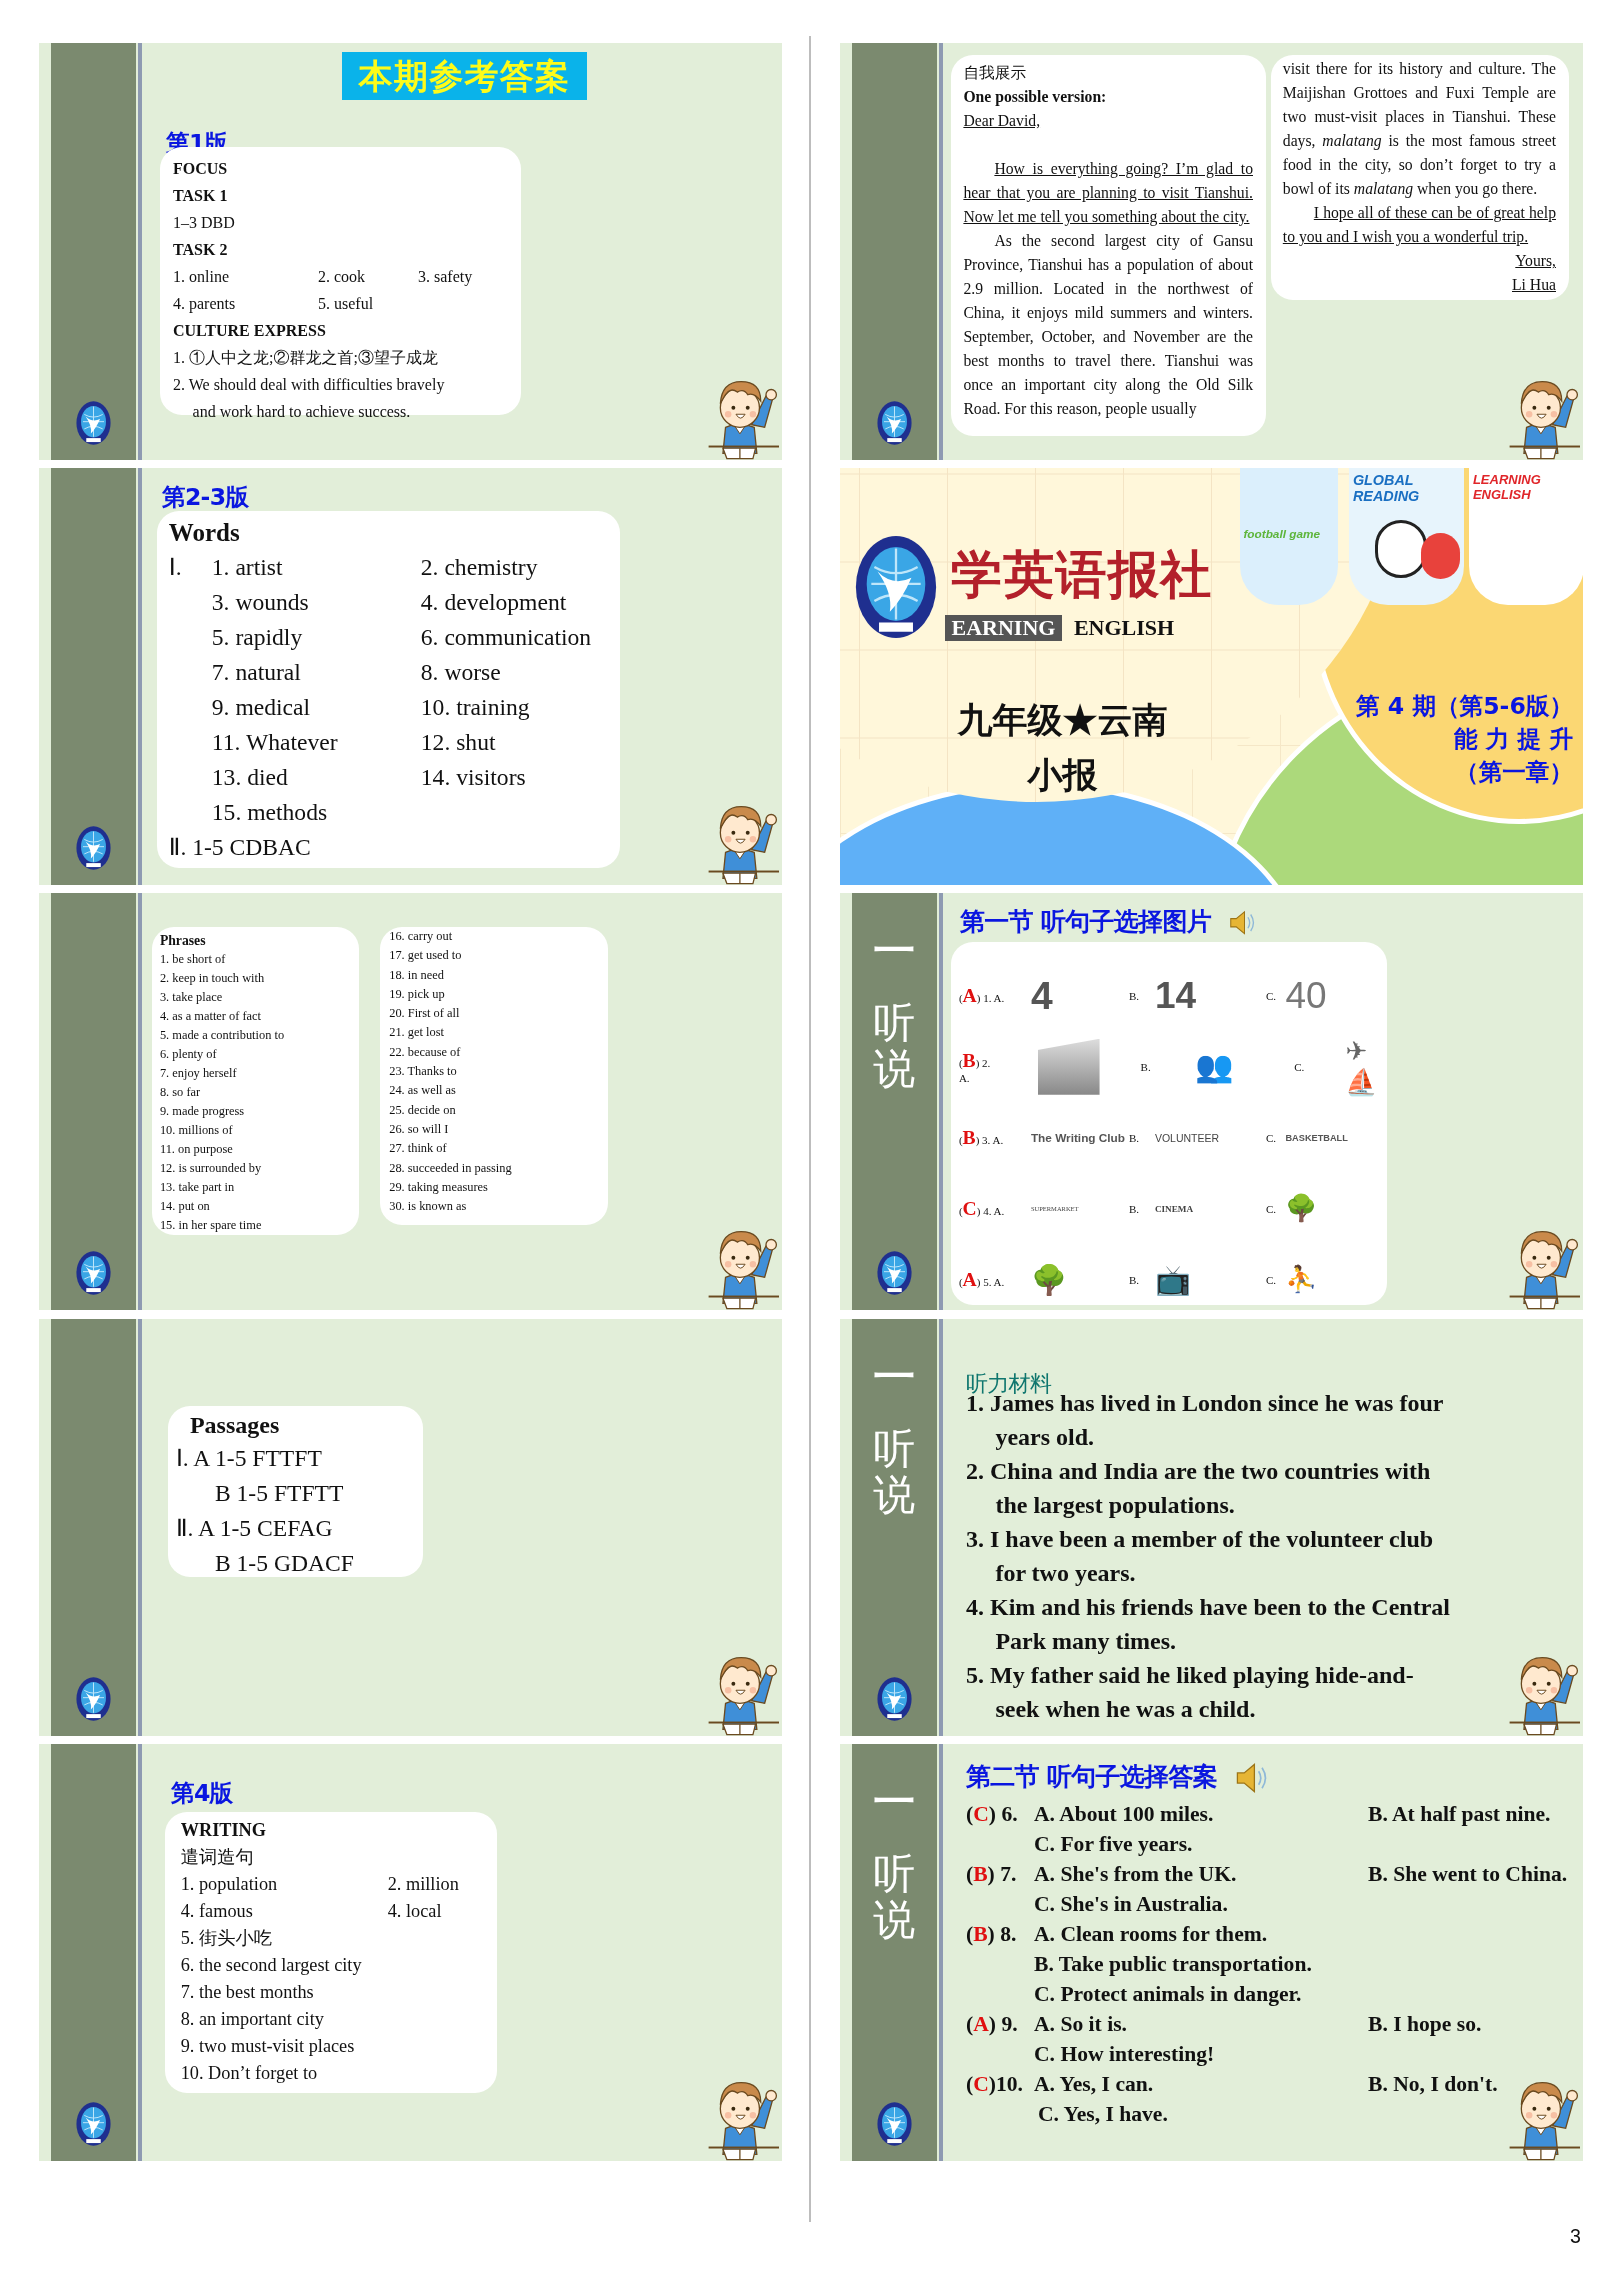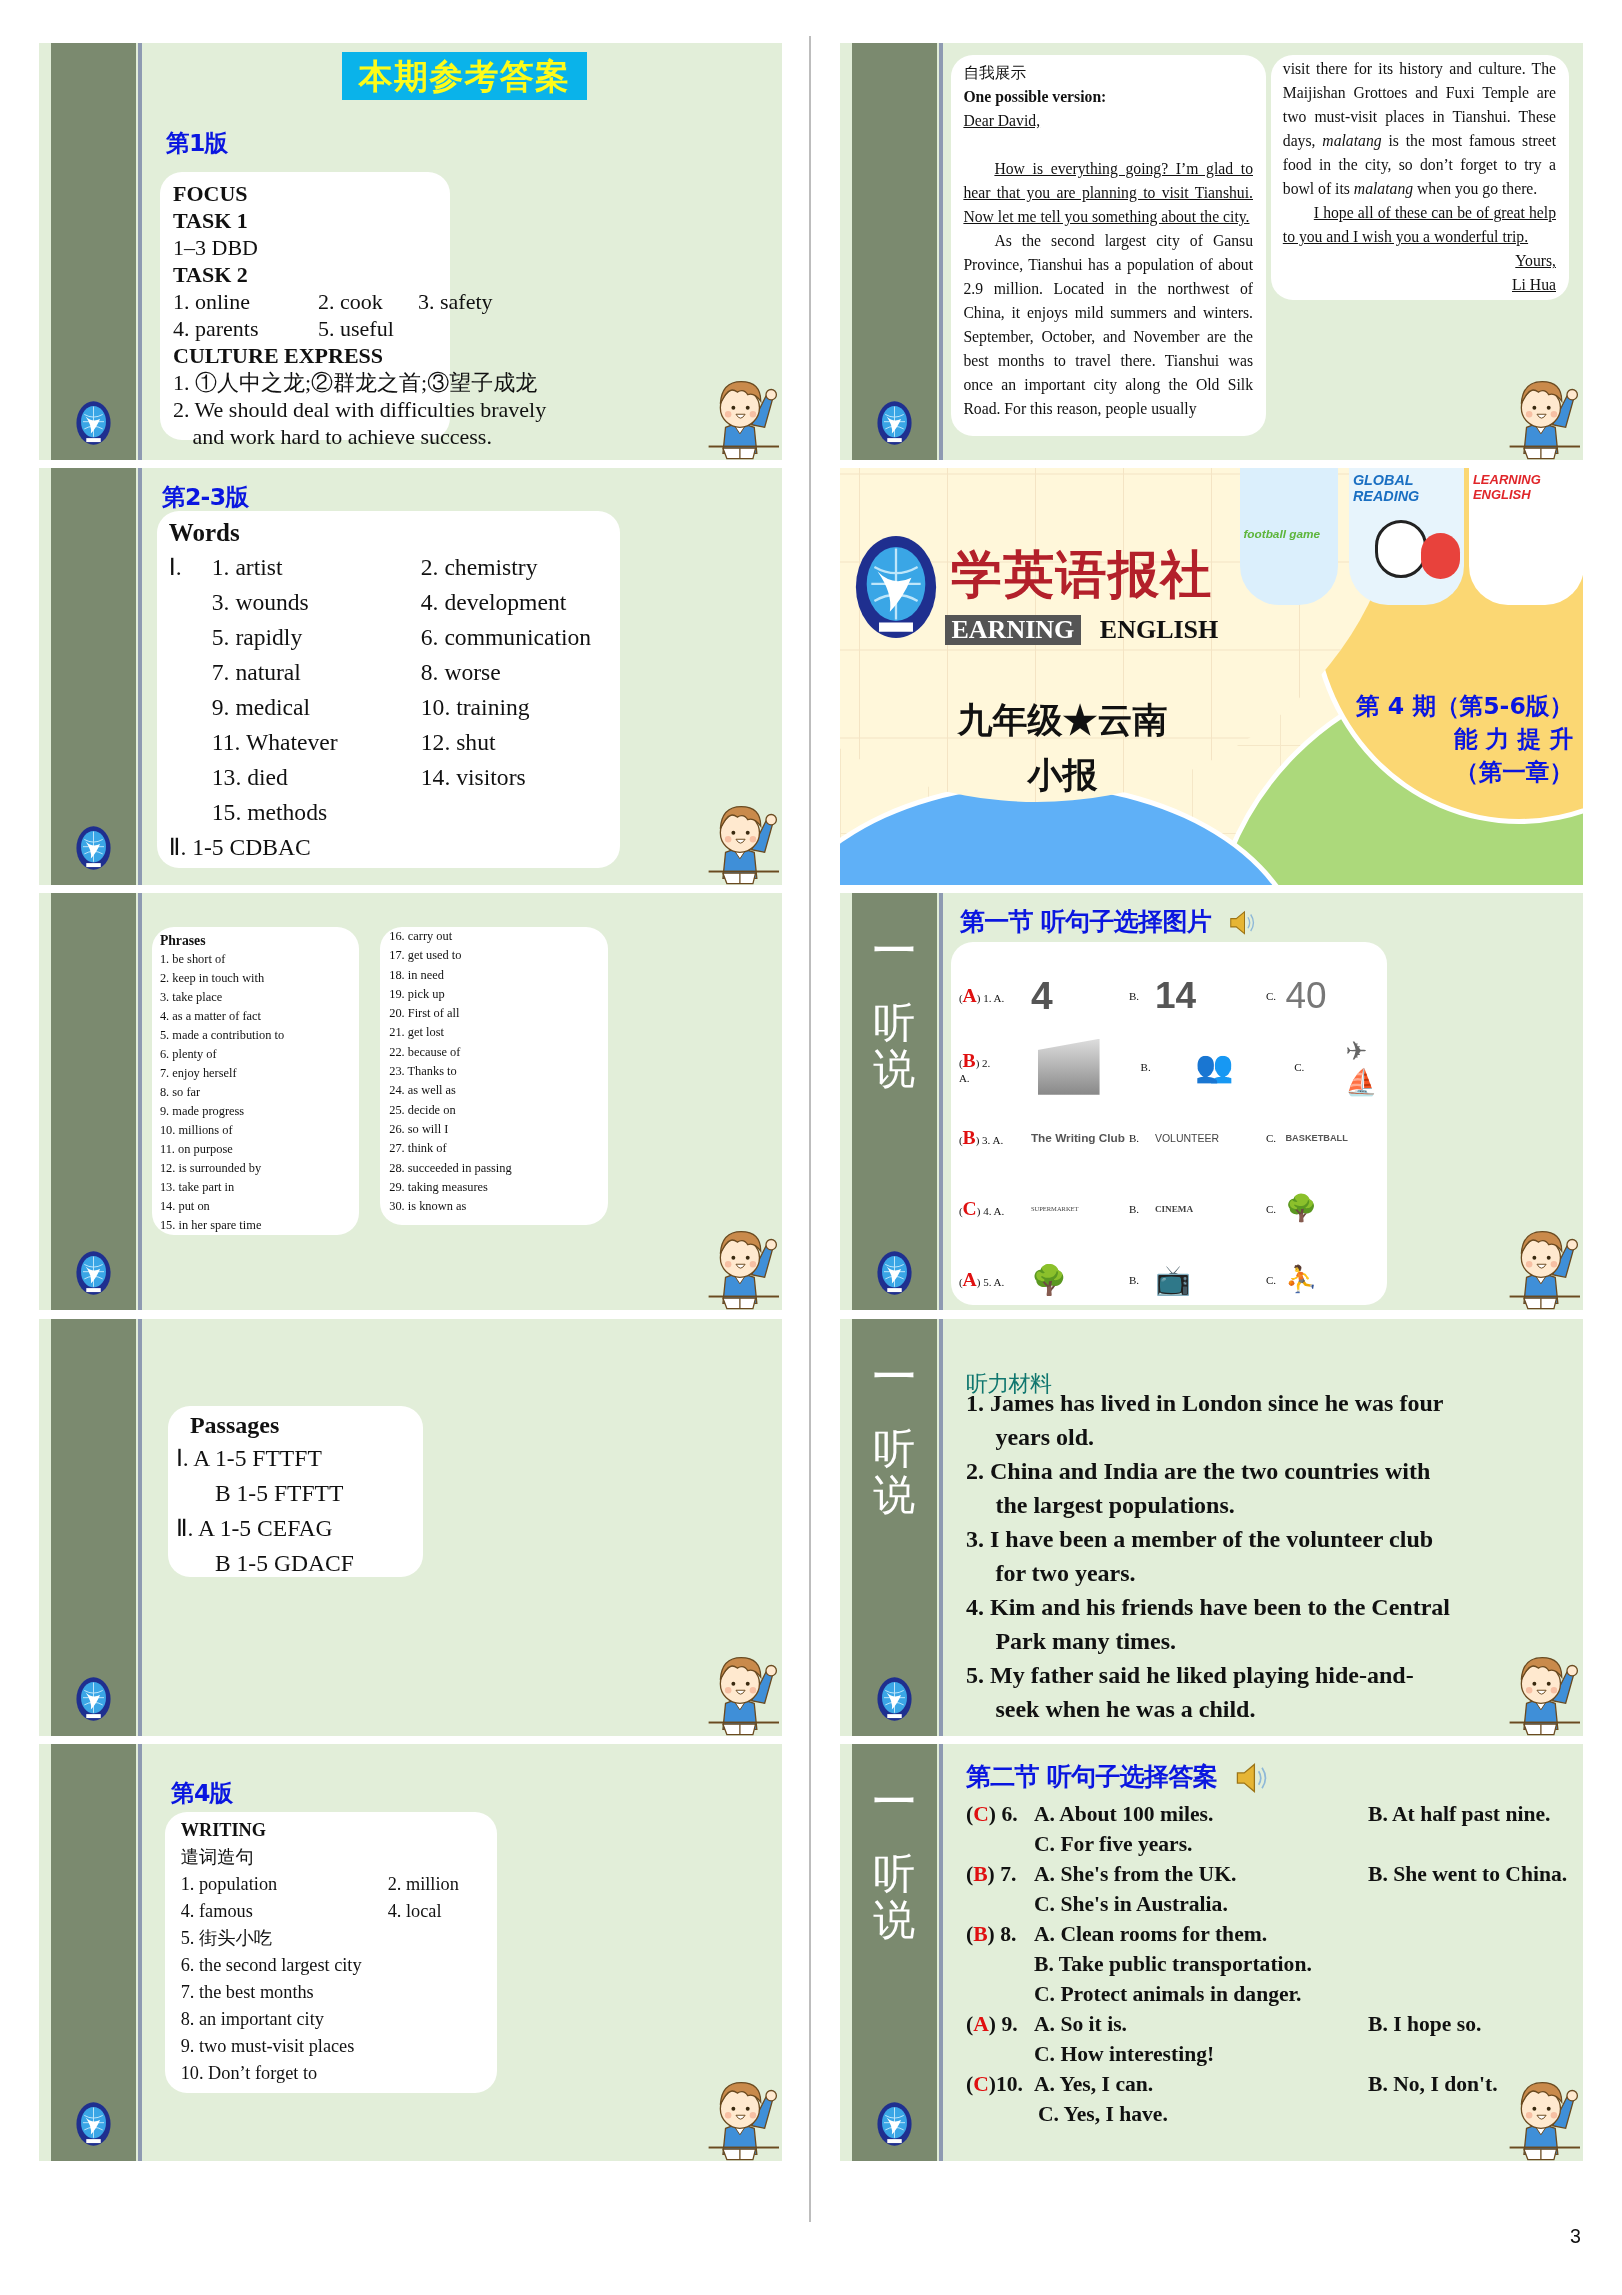--- a/index.html
+++ b/index.html
@@ -76,21 +76,21 @@
 
 <div class="slide col-l row1">
   <div class="sidebar">
     <svg class="logo" viewBox="0 0 56 70" width="37" height="46">
         <use href="#logo-sym"></use>
       </svg>
   </div>
   <div class="sidebar-line"></div>
   <div class="title-box">本期参考答案</div>
   <div class="heading-blue" style="left:127px;top:84px;font-size:23.6px;">第1版</div>
-  <div class="wbox t" style="left:121px;top:129px;width:290px;height:268px;padding:7.9px 0 0 13px;box-sizing:border-box;font-size:22px;line-height:27px;">
+  <div class="wbox t" style="left:121px;top:104px;width:361px;height:268px;padding:7.9px 0 0 13px;box-sizing:border-box;font-size:16px;line-height:27px;">
     <span class="ln b">FOCUS</span>
     <span class="ln b">TASK 1</span>
     <span class="ln">1–3 DBD</span>
     <span class="ln b">TASK 2</span>
     <div style="display:grid;grid-template-columns:145px 100px 98px;">
       <span>1. online</span>
       <span>2. cook</span>
       <span>3. safety</span>
       <span>4. parents</span>
       <span>5. useful</span>
@@ -287,21 +287,21 @@
       <div style="position:absolute;left:72px;top:65px;width:39px;height:46px;border-radius:19.6px;background:#e8423c;"></div>
     </div>
     <div class="thumb" style="left:236px;width:115px;">
       <span class="cap" style="color:#e0262a;font-size:13px;width:111px;">LEARNING ENGLISH</span>
     </div>
   </div>
   <svg style="position:absolute;left:10.5px;top:65px;" width="90" height="108" viewBox="0 0 56 70">
       <use href="#logo-sym"></use>
     </svg>
   <div style="position:absolute;left:111px;top:73px;font-family:'DejaVu Serif',serif;font-weight:bold;font-size:51px;letter-spacing:1.3px;"><span style="color:#b3202a;">学英语报社</span></div>
-  <div style="position:absolute;left:105px;top:147px;display:flex;gap:19px;font-family:'Liberation Serif',serif;font-weight:bold;font-size:26px;">
+  <div style="position:absolute;left:105px;top:147px;display:flex;gap:12px;font-family:'Liberation Serif',serif;font-weight:bold;font-size:22px;">
     <span style="background:#555;color:#fff;padding:0 6.5px;">EARNING</span>
     <span style="color:#111;">ENGLISH</span>
   </div>
   <div style="position:absolute;left:85px;top:224px;width:275px;text-align:center;font-family:'DejaVu Serif',serif;font-weight:bold;font-size:35px;line-height:55px;color:#111;">
     <span class="ln">九年级★云南</span>
     <span class="ln">小报</span>
   </div>
   <div style="position:absolute;left:471px;top:222px;width:262px;text-align:right;font-family:'DejaVu Sans',sans-serif;font-weight:bold;color:#0a16e0;font-size:23.6px;line-height:33px;">
     <span class="ln">第 4 期（第5-6版）</span>
     <span class="ln">能 力 提 升</span>

